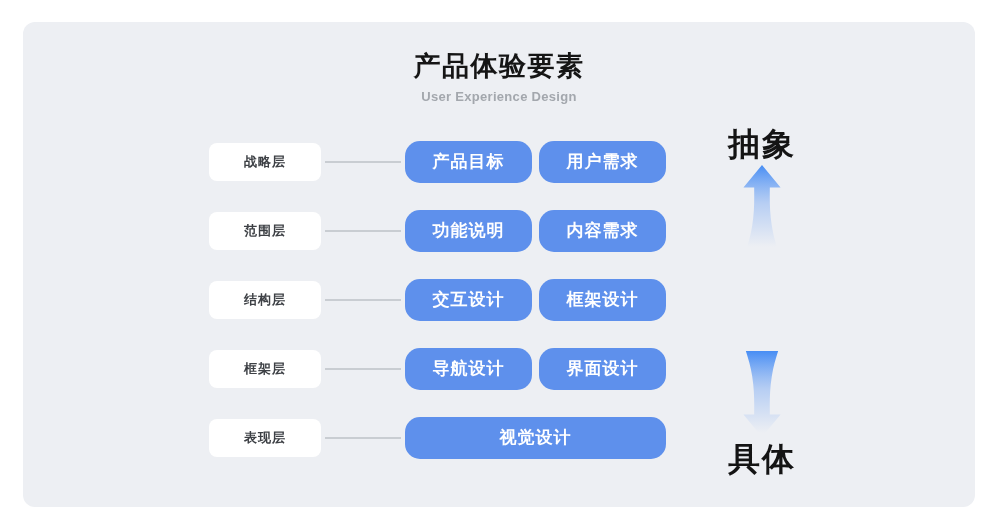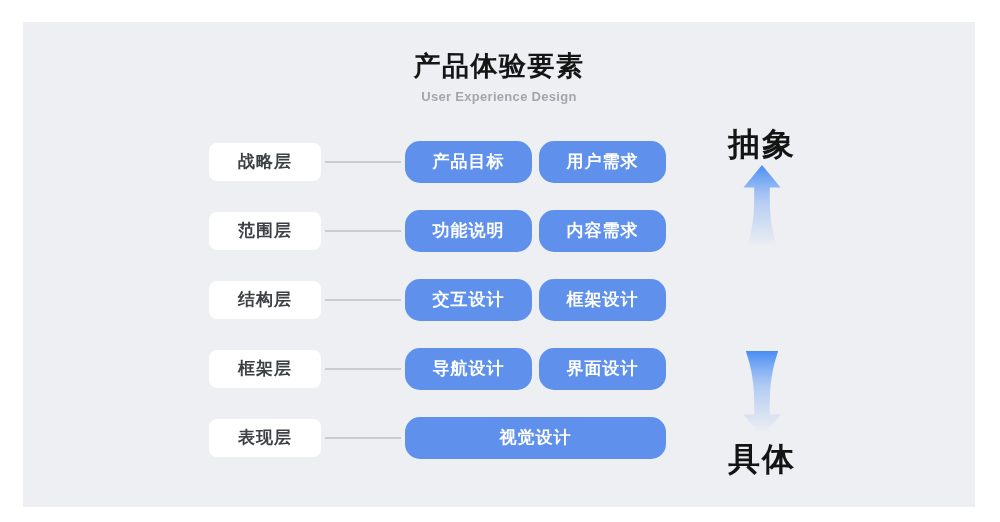--- a/index.html
+++ b/index.html
@@ -8,21 +8,21 @@
     background: #ffffff;
     font-family: "Liberation Sans", sans-serif;
     position: relative;
     overflow: hidden;
   }
   .panel {
     position: absolute;
     left: 23px; top: 22px;
     width: 952px; height: 485px;
     background: var(--panel-bg, #edeff3);
-    border-radius: 0;
+    border-radius: 12px;
   }
   .titleblock {
     position: absolute;
     top: 30px; left: 0; right: 0;
     text-align: center;
   }
   .title {
     font-size: 27px;
     font-weight: bold;
     color: #151515;
@@ -46,21 +46,21 @@
     height: 53px;
     margin-bottom: 16px;
   }
   .label-box {
     width: 112px; height: 38px;
     background: #ffffff;
     border-radius: 8px;
     display: flex;
     align-items: center;
     justify-content: center;
-    font-size: 17px;
+    font-size: 13px;
     font-weight: bold;
     color: #3d4045;
     letter-spacing: 1px;
     flex: none;
   }
   .connector {
     width: 84px;
     display: flex;
     align-items: center;
     justify-content: center;

